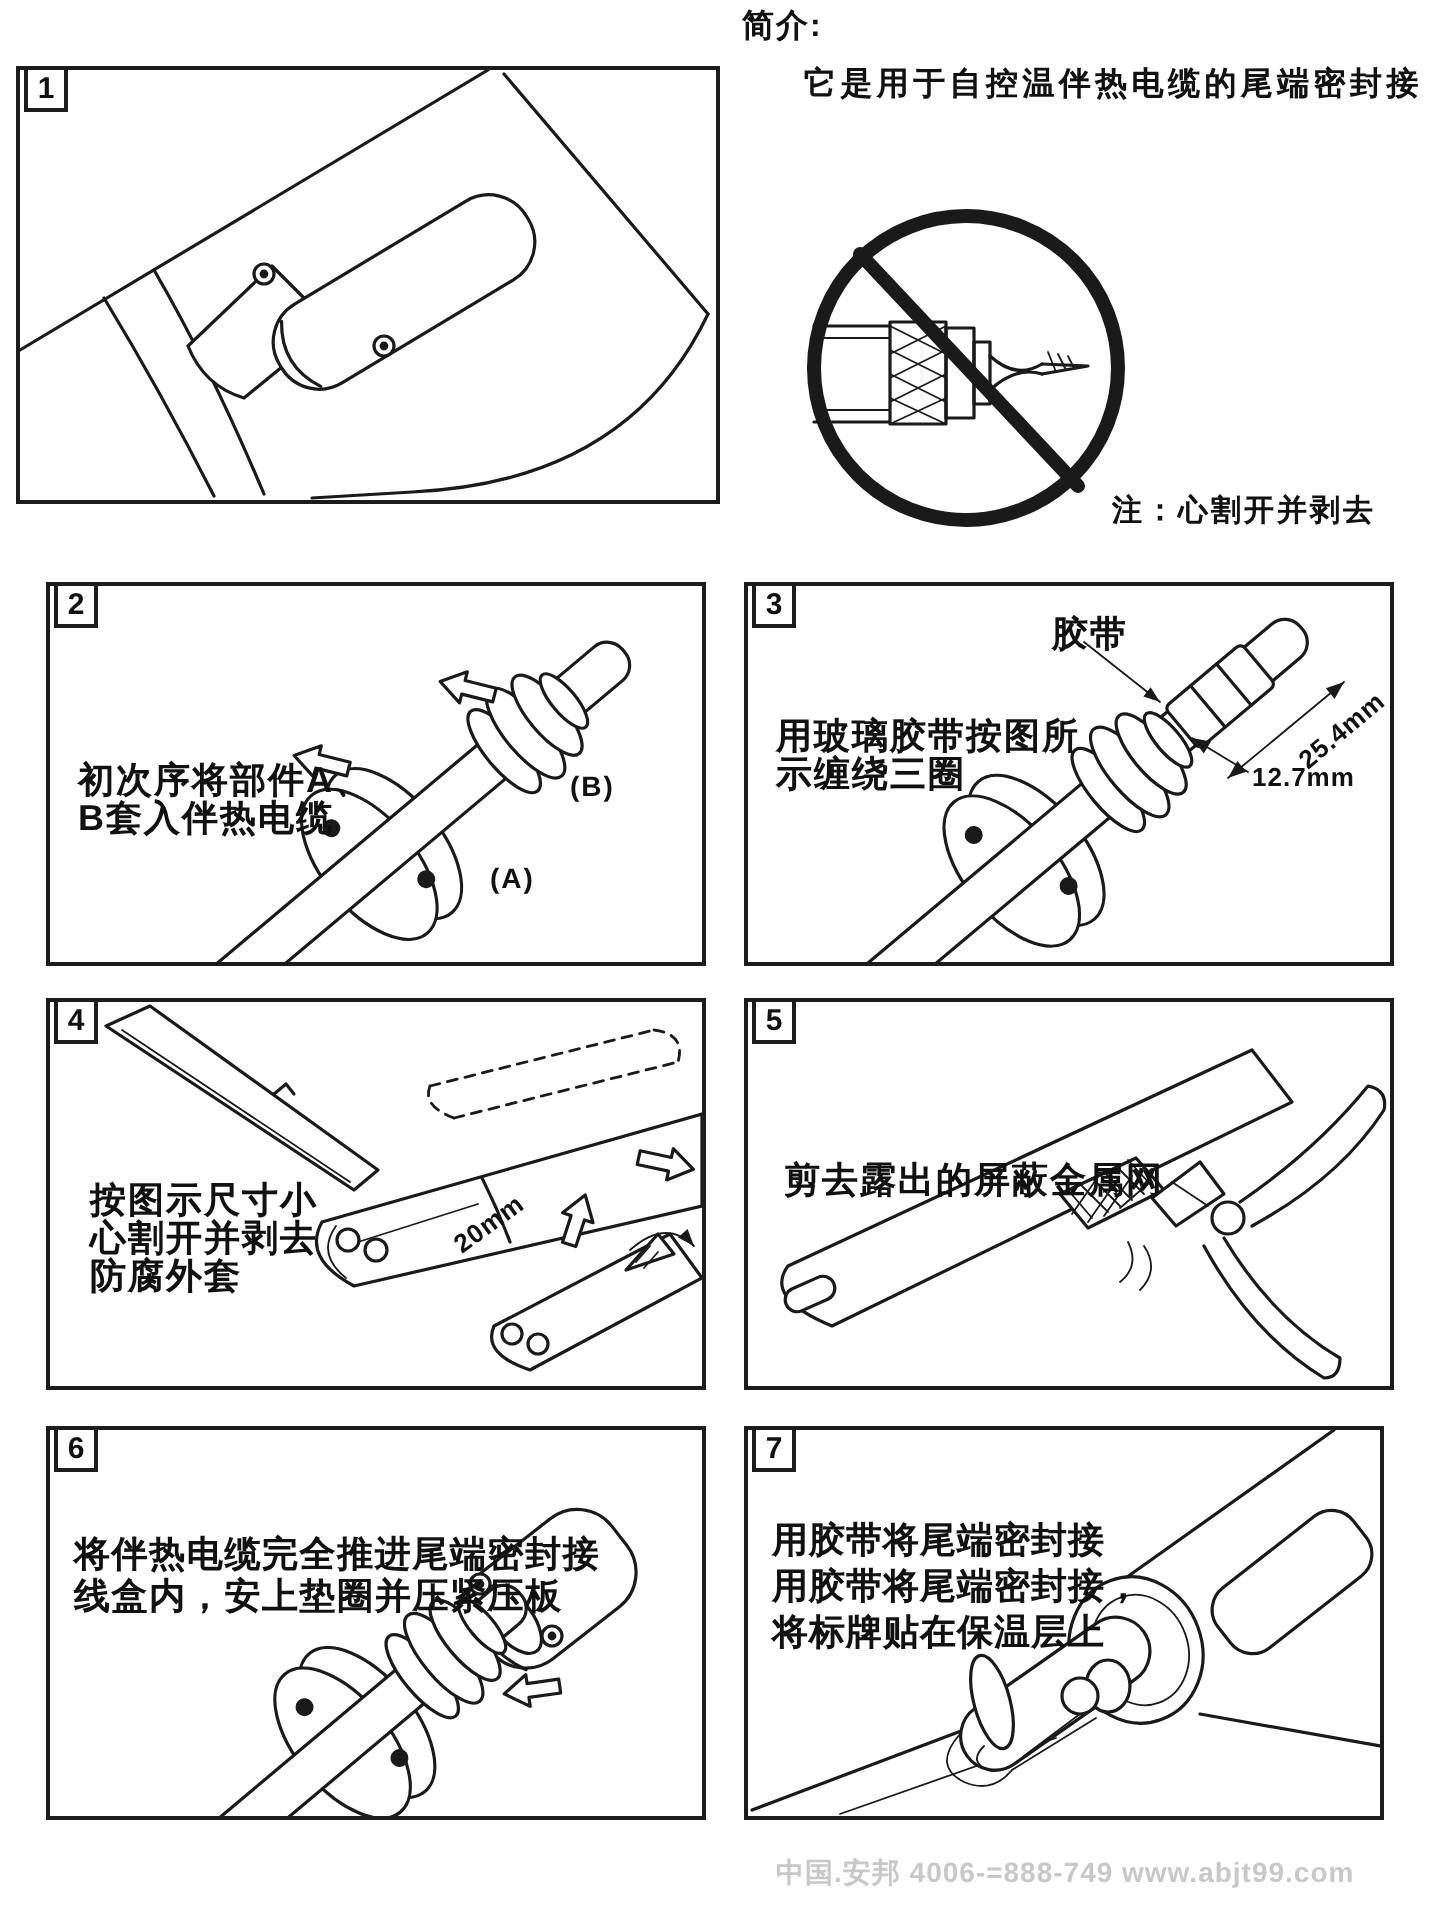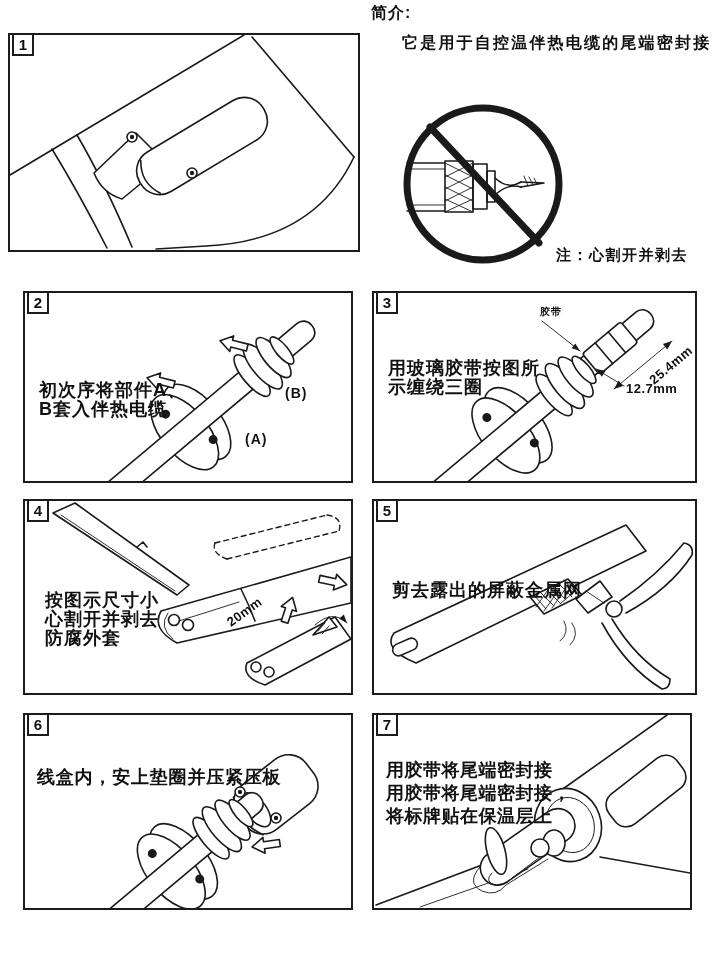--- a/index.html
+++ b/index.html
@@ -135,21 +135,21 @@
       <g>
         <path class="thin" d="M 250,93 L 222,76"></path>
         <polygon class="head" points="222,76 231.5,77.7 227.9,83.7"></polygon>
         <text class="dim" x="252" y="100">12.7mm</text>
       </g>
     </svg>
     <div class="ptxt" style="left:14px;top:66px">
       <div>用玻璃胶带按图所</div>
       <div>示缠绕三圈</div>
     </div>
-    <div class="plabel" style="left:166px;top:12px;font-size:10px">胶带</div>
+    <div class="plabel" style="left:152px;top:12px;font-size:18px">胶带</div>
   </div>
 
   <div class="panel" style="left:23px;top:499px;width:330px;height:196px">
     <div class="badge">4</div>
     <svg width="326" height="192" viewBox="0 0 326 192">
       <g class="dash">
         <path d="M 190,42 L 302,14"></path>
         <path d="M 202,58 L 314,30"></path>
         <path d="M 190,42 Q 186,52 202,58"></path>
         <path d="M 302,14 Q 318,16 314,30"></path>
@@ -234,20 +234,21 @@
       </g>
       <g>
         <circle class="fw" cx="215" cy="77" r="5"></circle>
           <circle class="dot" cx="215" cy="77" r="2.2"></circle>
         <circle class="fw" cx="251" cy="103" r="5"></circle>
           <circle class="dot" cx="251" cy="103" r="2.2"></circle>
       </g>
       <path class="fw" transform="translate(226,124) rotate(-8)" d="M 0,8 L 12,0 L 12,4.5 L 28,4.5 L 28,11.5 L 12,11.5 L 12,16 Z"></path>
     </svg>
     <div class="ptxt" style="left:12px;top:52px;line-height:21px;letter-spacing:0.8px">
+      <div>将伴热电缆完全推进尾端密封接</div>
       <div>线盒内，安上垫圈并压紧压板</div>
     </div>
   </div>
 
   <div class="panel" style="left:372px;top:713px;width:320px;height:197px">
     <div class="badge">7</div>
     <svg width="316" height="193" viewBox="0 0 316 193">
       <path class="ln" d="M 2,190 L 166,128"></path>
       <path class="thin" d="M 46,192 L 154,154"></path>
       <path class="ln" d="M 186,76 L 293,0"></path>
@@ -268,14 +269,15 @@
         <circle class="fw" cx="166" cy="133" r="9"></circle>
       </g>
     </svg>
     <div class="ptxt" style="left:12px;top:44px;line-height:23px;letter-spacing:0.5px">
       <div>用胶带将尾端密封接</div>
       <div>用胶带将尾端密封接，</div>
       <div>将标牌贴在保温层上</div>
     </div>
   </div>
 
+  <div class="footer">中国.安邦 4006-=888-749 www.abjt99.com</div>
 
 </div>
 
 </body></html>

